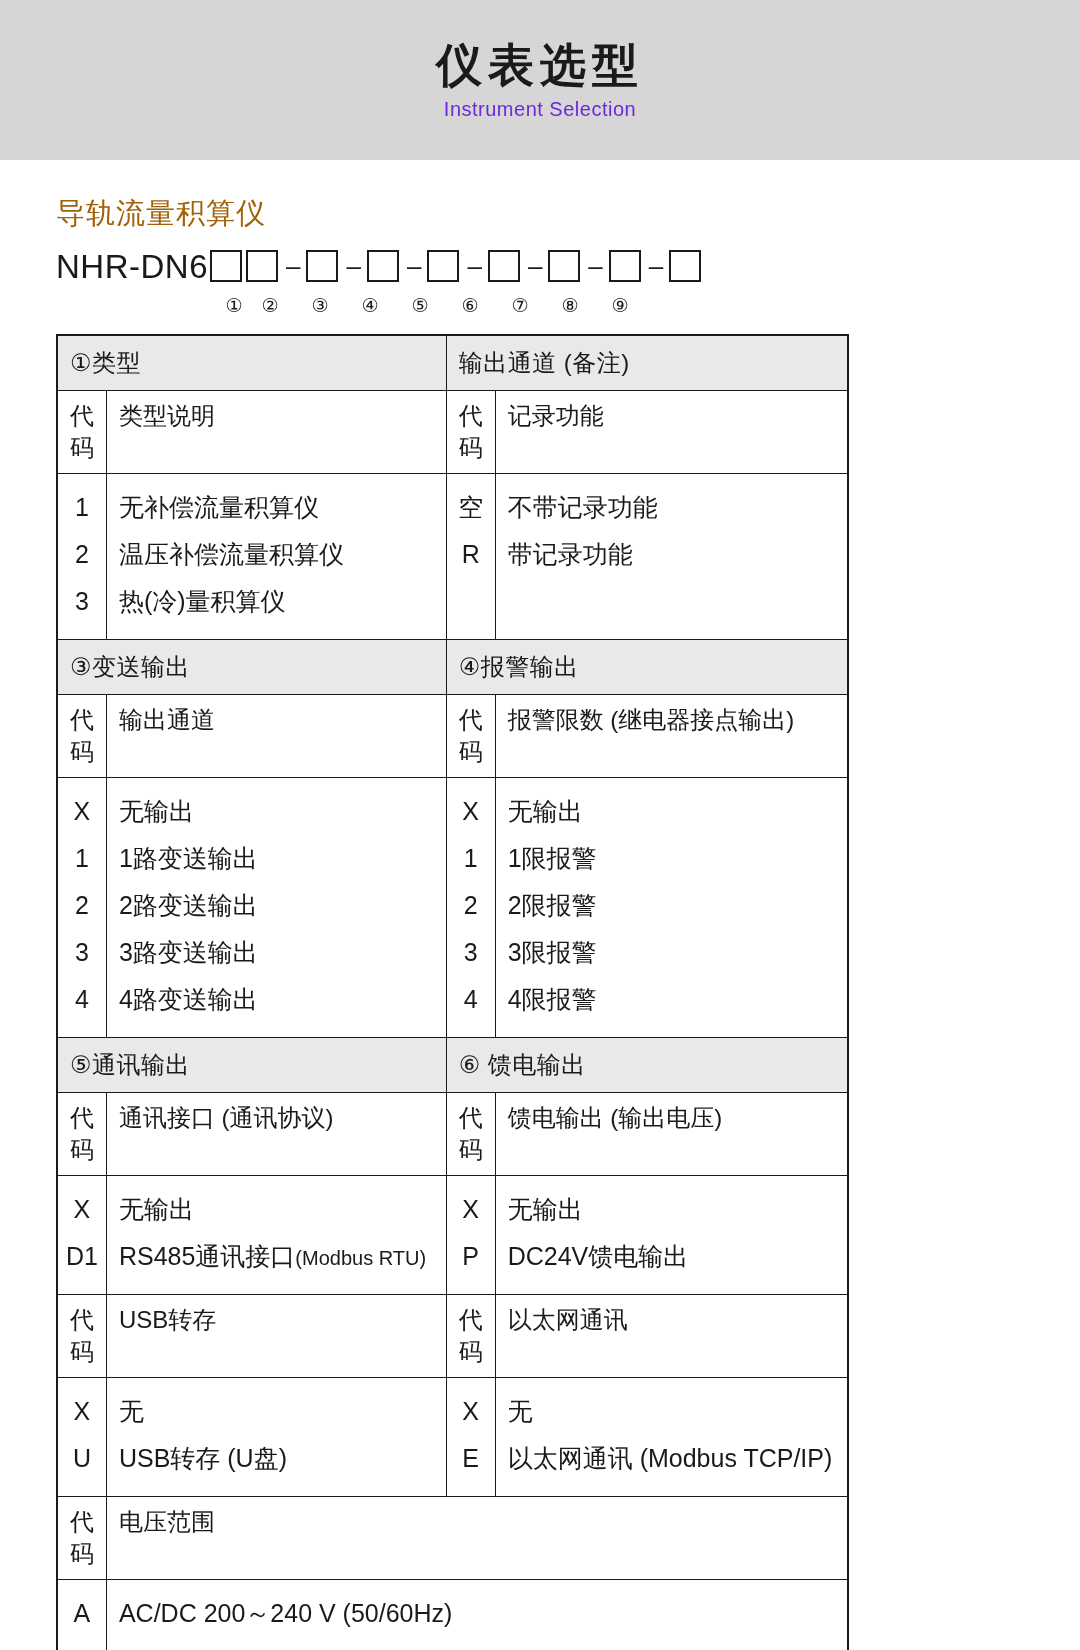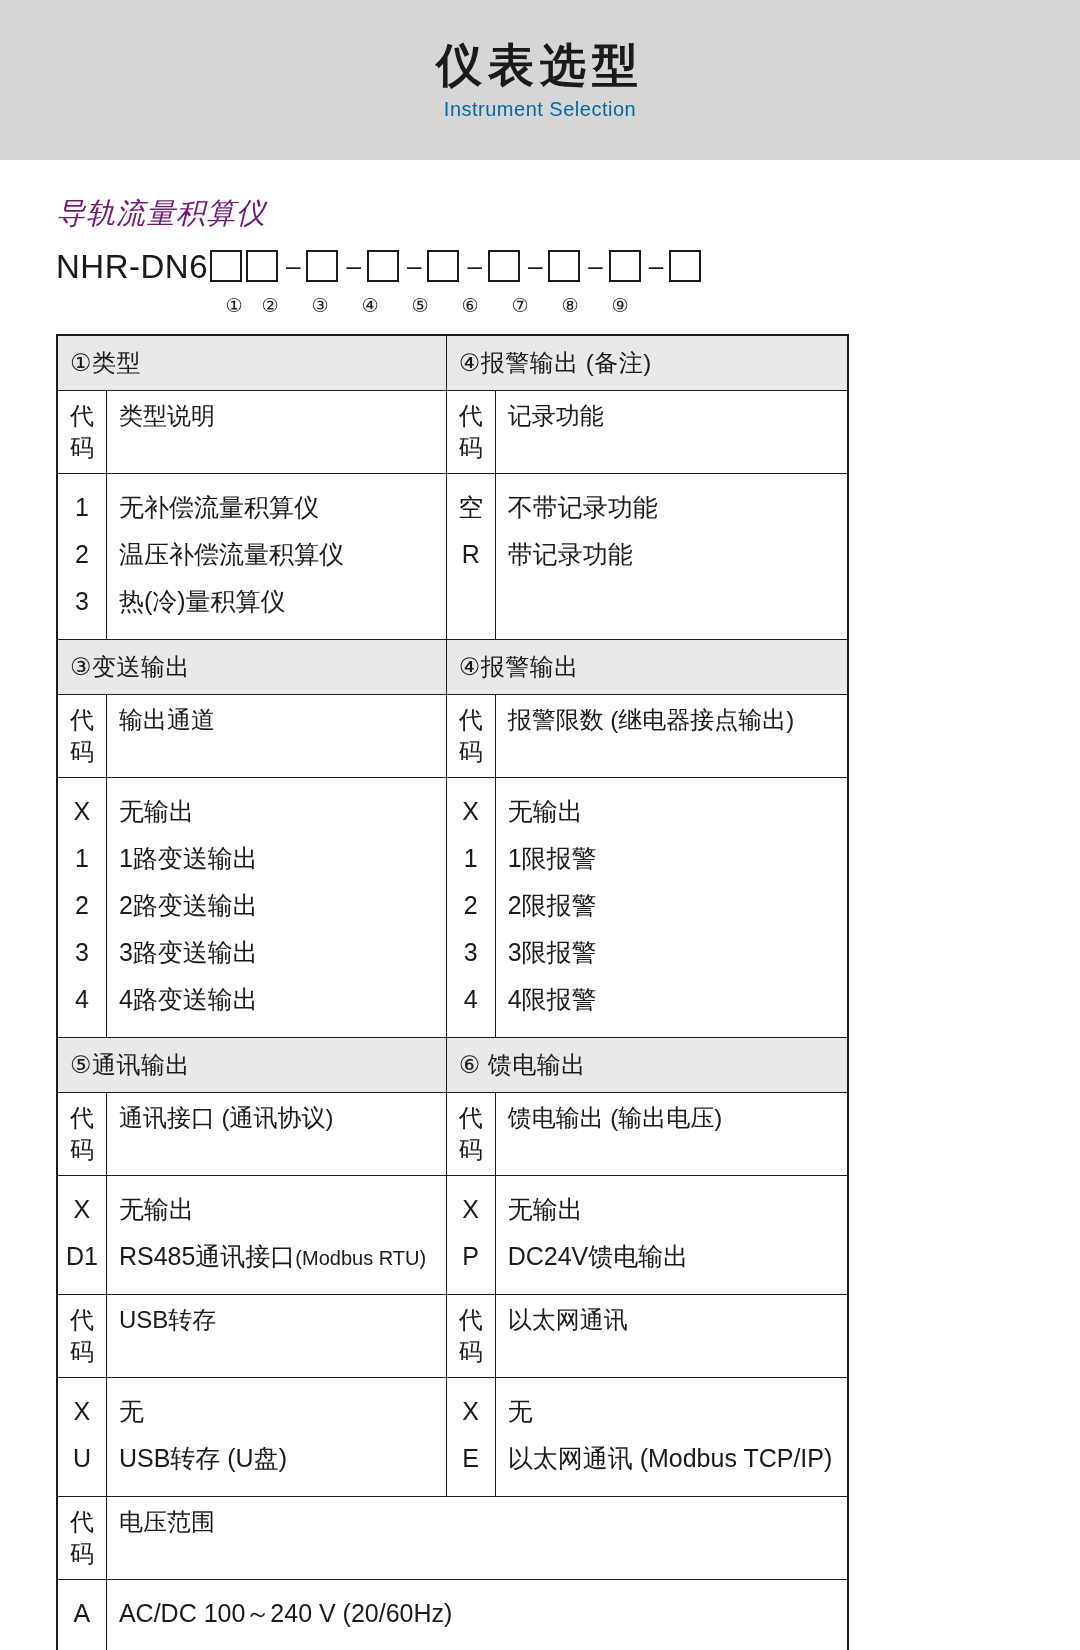--- a/index.html
+++ b/index.html
@@ -26,34 +26,33 @@
   }
   .banner-title {
     font-size: 46px;
     font-weight: bold;
     letter-spacing: 6px;
     color: #1a1a1a;
     line-height: 1.15;
   }
   .banner-sub {
     font-size: 20px;
-    color: #0369a1;
+    color: #6d28d9;
     margin-top: 6px;
     letter-spacing: 0.5px;
   }
 
   
   .model-area {
     margin: 34px 0 0 56px;
   }
   .product-name {
     font-size: 29px;
-    color: #701a75;
+    color: #a16207;
     letter-spacing: 1px;
-    font-style: italic;
   }
   .code-row {
     display: flex;
     align-items: center;
     margin-top: 10px;
     height: 44px;
   }
   .code-prefix {
     font-size: 33px;
     letter-spacing: 0.5px;
@@ -177,21 +176,21 @@
     <span class="num-slot" style="margin-left:14px;">⑧</span>
     <span class="num-slot" style="margin-left:14px;">⑨</span>
   </div>
 </div>
 
 <table class="spec-table">
 
   <tbody>
       <tr>
     <td class="sec-head half" colspan="2">①类型</td>
-    <td class="sec-head half" colspan="2">④报警输出 (备注)</td>
+    <td class="sec-head half" colspan="2">输出通道 (备注)</td>
   </tr>
 
   <tr>
     <td class="col-code q-code">代码</td>
     <td class="col-desc q-desc">类型说明</td>
     <td class="col-code q-code">代码</td>
     <td class="col-desc q-desc">记录功能</td>
   </tr>
 
   <tr>
@@ -313,18 +312,18 @@
   <tr>
     <td class="col-code">代码</td>
     <td class="col-desc" colspan="3">电压范围</td>
   </tr>
   <tr>
     <td class="code-cellbox">
       <div class="item-line center">A</div>
       <div class="item-line center">D</div>
     </td>
     <td class="desc-cellbox" colspan="3">
-      <div class="item-line">AC/DC 100～240 V (20/60Hz)</div>
+      <div class="item-line">AC/DC 200～240 V (50/60Hz)</div>
       <div class="item-line">DC 12～30V</div>
     </td>
   </tr>
 </tbody>
   </table>
 
 </body></html>

